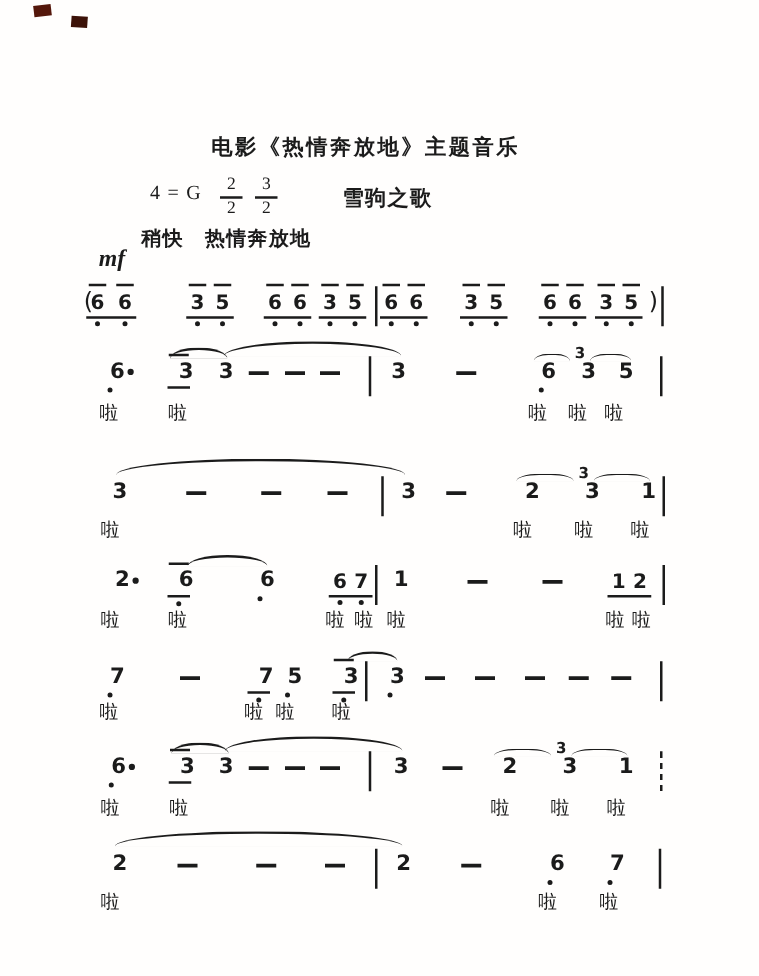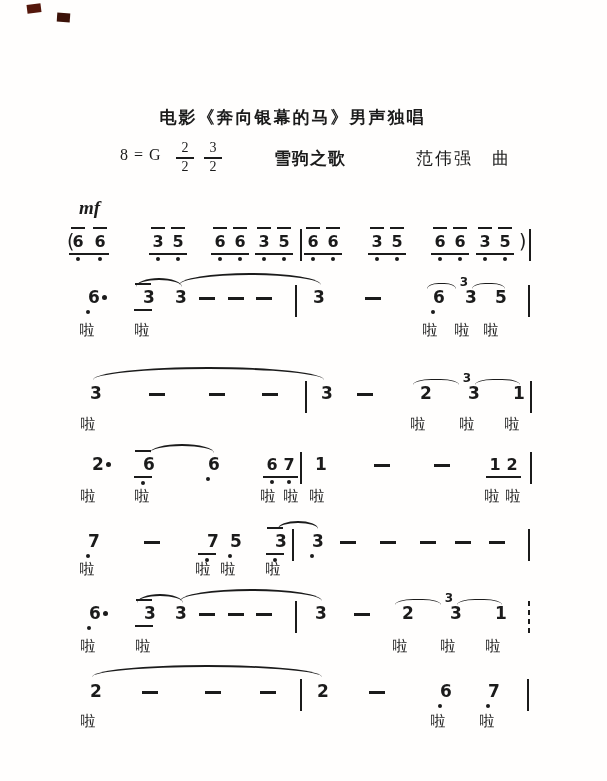--- a/index.html
+++ b/index.html
@@ -57,33 +57,33 @@
   .tuparc { height:6px; border-top:1.5px solid #1b1b1b; border-radius:40% 40% 0 0 / 100% 100% 0 0; }
   .lyric { font-size:15px; line-height:16px; transform:translateX(-50%); letter-spacing:0; }
 </style>
 </head>
 <body>
 
 <div class="page">
   <span class="stamp stamp1"></span>
   <span class="stamp stamp2"></span>
 
-  <div class="subtitle">电影《奔向银幕的马》男声独唱</div>
-
-  <div class="keysig">8 = G</div>
+  <div class="subtitle">电影《热情奔放地》主题音乐</div>
+
+  <div class="keysig">4 = G</div>
   <div class="frac frac1">
     <span class="ft">2</span>
     <span class="fb">2</span>
   </div>
   <div class="frac frac2">
     <span class="ft">3</span>
     <span class="fb">2</span>
   </div>
   <div class="voice">雪驹之歌</div>
-  <div class="composer">范伟强　曲</div>
+  <div class="tempo">稍快　热情奔放地</div>
   <div class="dyn">mf</div>
 
   <div id="score">
       <span class="note nparen" style="left: 67px; top: 233px;">
         <span class="dg">(</span>
       </span>
       <span class="pair" style="left: 69px; top: 233px; width: 40px;">
         <span class="pdg" style="left: 9px;">6</span>
         <span class="pol" style="left: 9px;"></span>
         <span class="pdot" style="left: 9px;"></span>

